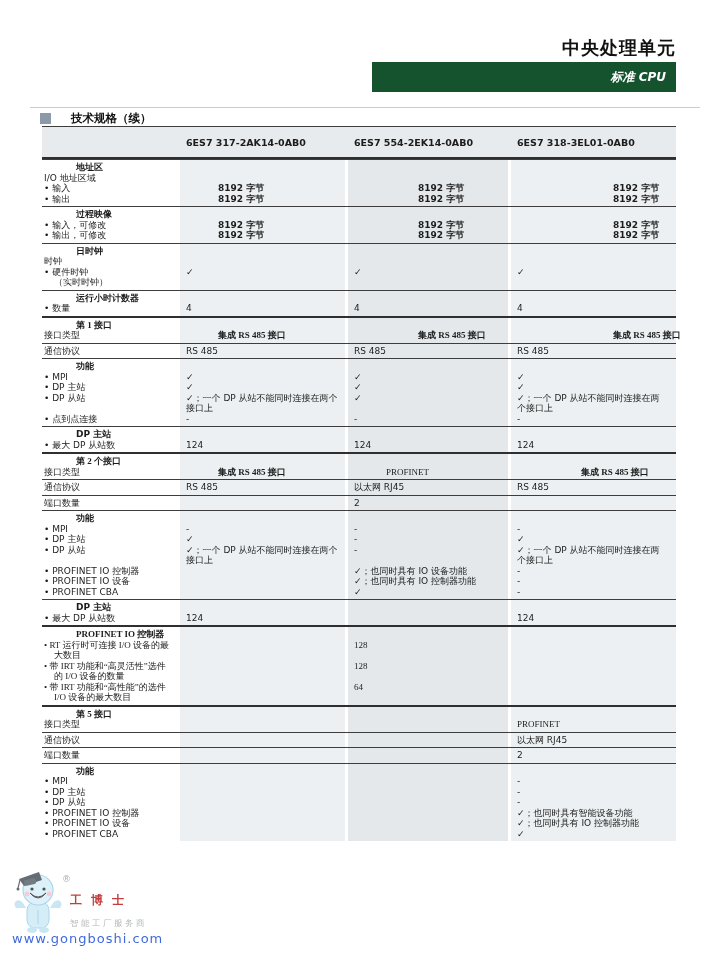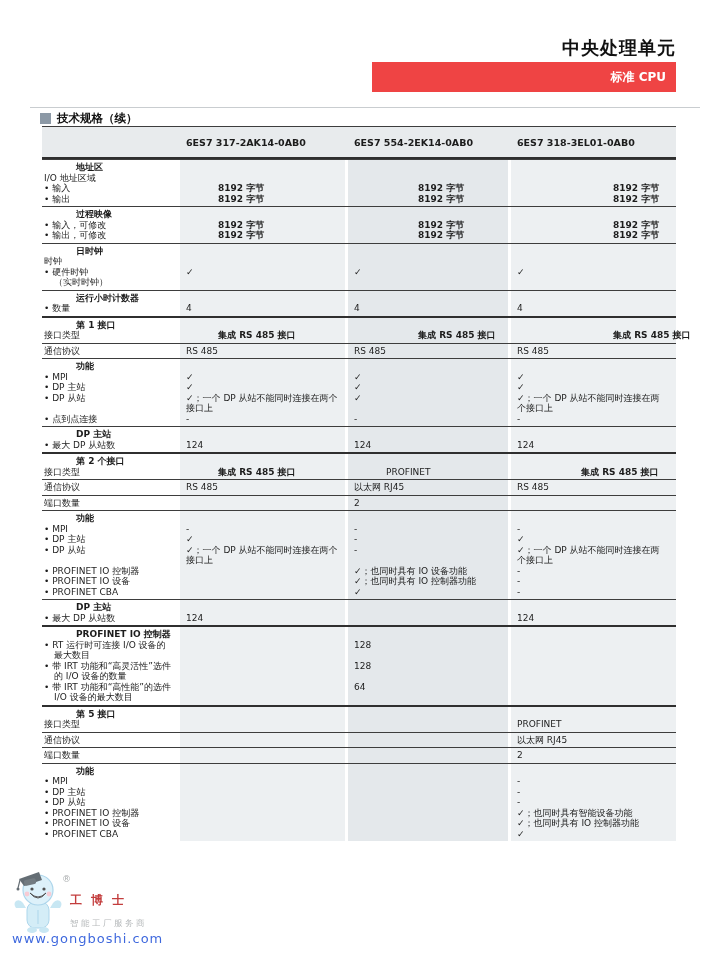--- a/index.html
+++ b/index.html
@@ -24,21 +24,21 @@
     display:flex;align-items:center;justify-content:flex-end;
     box-sizing:border-box;padding-right:10px;
     color:#ffffff;font-size:12px;font-weight:bold;
   }
   .section-line{
     position:absolute;left:30px;right:19px;top:107px;
     border-top:1px solid #c9cdd0;
   }
   .section-header{
     position:absolute;left:40px;top:111px;
-    display:flex;align-items:center;gap:6px;
+    display:flex;align-items:center;gap:20px;
     font-size:11.5px;font-weight:bold;color:#111;
   }
   .bullet-square{width:11px;height:11px;background:#8c99a6;flex:none;}
 
   
   .spec-table{position:absolute;left:42px;top:126px;width:634px;}
   .thead{
     display:flex;align-items:center;height:33px;
     border-top:1px solid #3d3d3d;border-bottom:2px solid #2f2f2f;
     box-sizing:border-box;
@@ -50,21 +50,21 @@
   .hc2{width:165px;flex:none;}
 
   .tbody{position:relative;}
   .stripe{position:absolute;top:0;bottom:0;z-index:0;}
   .stripe.s1{left:138px;width:165px;}
   .stripe.s2{left:306px;width:160px;}
   .stripe.s3{left:469px;width:165px;}
 
   .tgroup{position:relative;z-index:1;border-top:1px solid #3d3d3d;padding:2px 0;}
   .tgroup:first-child{border-top:none;}
-  .tgroup.major{border-top-width:2px;border-top-color:#2f2f2f;}
+  .tgroup.major{border-top-width:2px;border-top-color:#2f2f2f;font-family:Liberation Serif, serif;}
 
   .trow{display:flex;align-items:flex-start;}
   .cell{font-size:9px;line-height:10.5px;color:#1c1c1c;box-sizing:border-box;}
   .cell.label{
     width:138px;flex:none;
     padding:0 6px 0 12px;text-indent:-10px;
     white-space:pre-line;
   }
   .cell.v{padding-left:6px;padding-right:8px;flex:none;}
   .cell.c0{width:168px;}
@@ -92,21 +92,21 @@
     position:absolute;left:4px;top:65px;
     font-size:13px;color:#1d4ed8;letter-spacing:1px;
   }
 </style>
 </head>
 <body>
 
 <div class="page">
 
   <div class="doc-title">中央处理单元</div>
-  <div class="subtitle-bar" style="background: #ef4444;">
+  <div class="subtitle-bar" style="background: #14532d; font-style: italic;">
     <span>标准 CPU</span>
   </div>
 
   <div class="section-line"></div>
   <div class="section-header">
     <span class="bullet-square"></span>
     <span>技术规格（续）</span>
   </div>
 
   <div class="spec-table">

